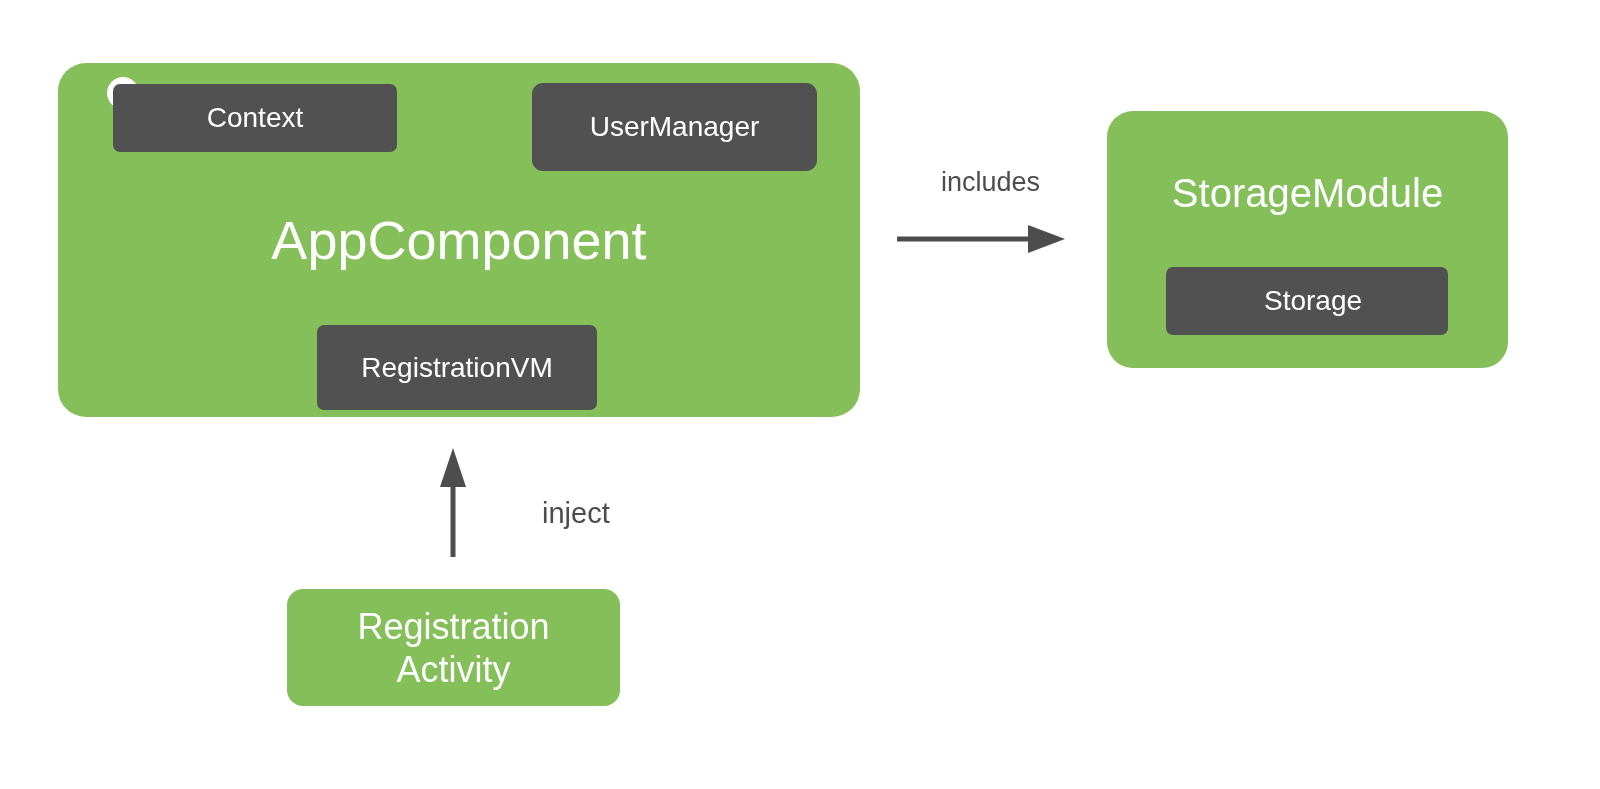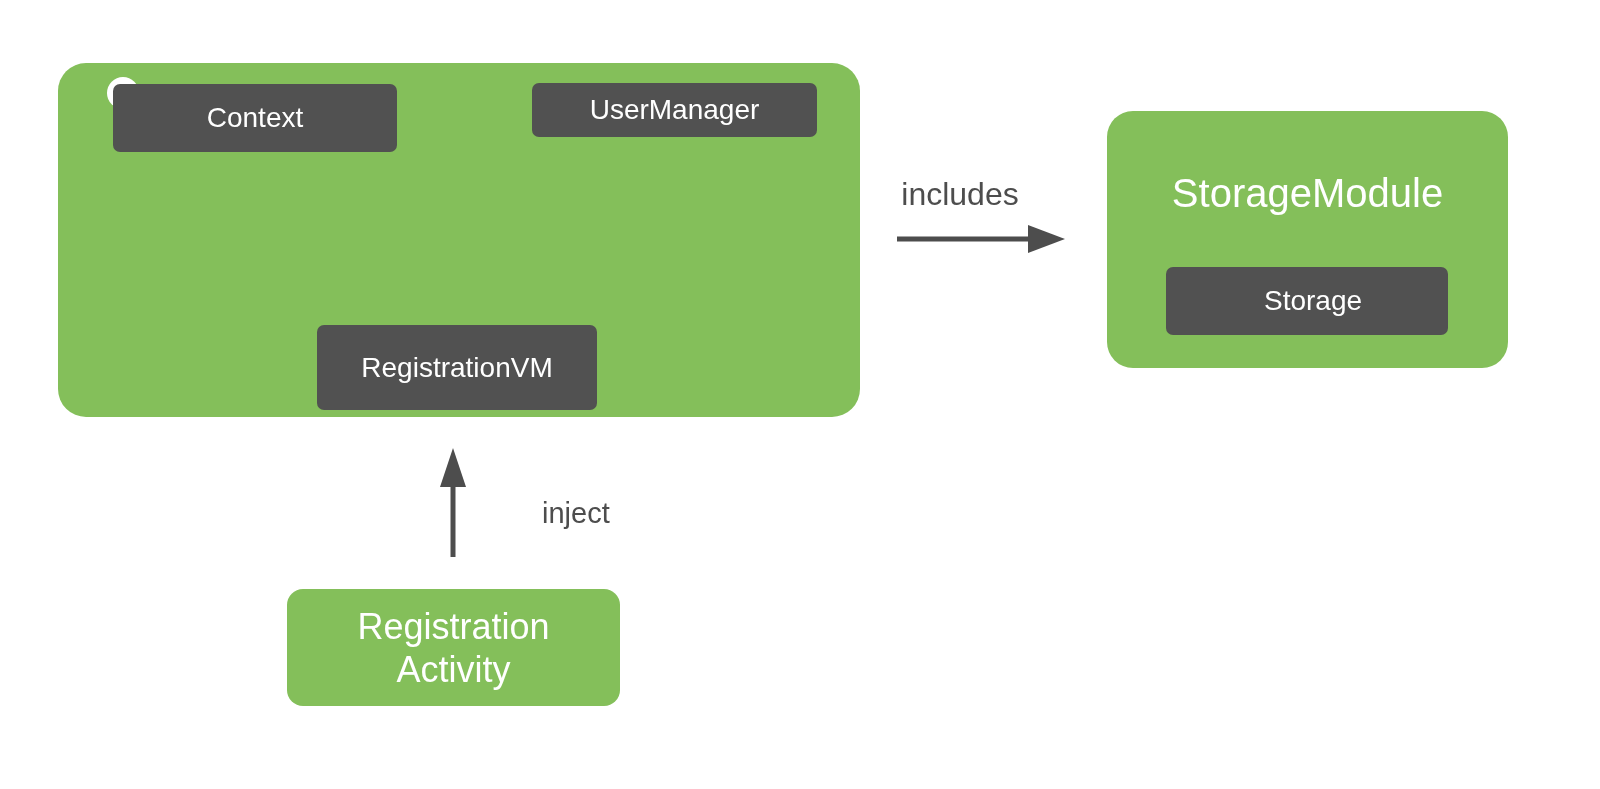--- a/index.html
+++ b/index.html
@@ -68,21 +68,21 @@
     background: var(--chip-gray);
     border-radius: 7px;
     color: var(--text-white);
     font-size: 28px;
     display: flex;
     align-items: center;
     justify-content: center;
     text-align: center;
   }
   .chip-context        { left: 55px;  top: 21px;  width: 284px; height: 68px; }
-  .chip-user-manager   { left: 474px; top: 20px;  width: 285px; height: 54px; }
+  .chip-user-manager   { left: 474px; top: 20px;  width: 285px; height: 88px; border-radius: 11px; }
   .chip-registration-vm{ left: 259px; top: 262px; width: 280px; height: 85px; }
   .chip-storage        { left: 59px;  top: 156px; width: 282px; height: 68px; padding-left: 12px; }
 
   .app-title {
     position: absolute;
     left: 0; right: 0; top: 150px;
     text-align: center;
     font-size: 54px;
     line-height: 54px;
     color: var(--text-white);
@@ -93,24 +93,24 @@
     text-align: center;
     font-size: 40px;
     line-height: 40px;
     color: var(--text-white);
   }
   .edge-label {
     position: absolute;
     color: var(--arrow-gray);
   }
   .label-includes {
-    left: 880px; top: 180px;
+    left: 880px; top: 168px;
     width: 160px;
-    text-align: center;
-    font-size: 32px;
+    text-align: right;
+    font-size: 27px;
     line-height: 28px;
   }
   .label-inject {
     left: 498px; top: 499px;
     font-size: 29px;
     line-height: 29px;
     margin-left: 44px;
   }
 </style>
 </head>
@@ -130,20 +130,21 @@
   </svg>
 
   <div class="node node-app-component">
     <span class="scope-dot"></span>
     <div class="chip chip-context">
       <span>Context</span>
     </div>
     <div class="chip chip-user-manager">
       <span>UserManager</span>
     </div>
+    <div class="app-title">AppComponent</div>
     <div class="chip chip-registration-vm">
       <span>RegistrationVM</span>
     </div>
   </div>
 
   <div class="edge-label label-includes">includes</div>
 
   <div class="node node-storage-module">
     <div class="storage-title">StorageModule</div>
     <div class="chip chip-storage">

